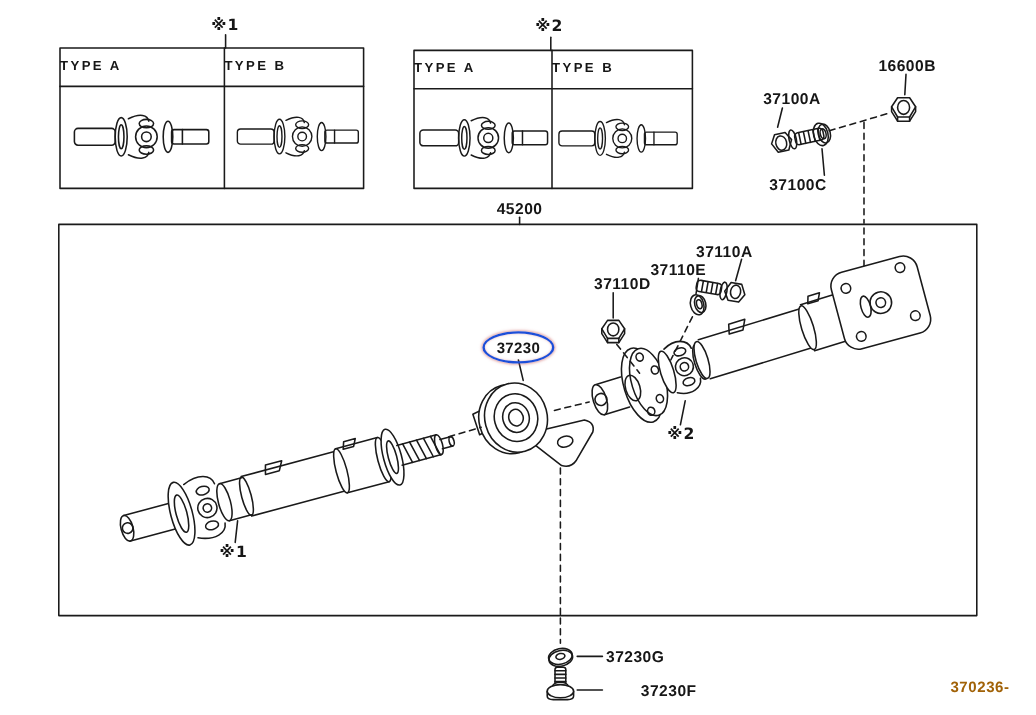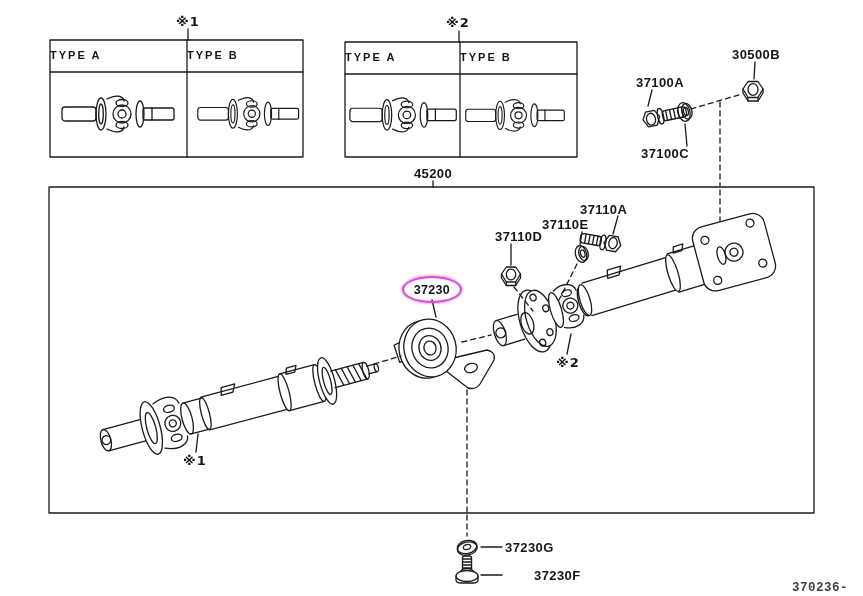--- a/index.html
+++ b/index.html
@@ -6,25 +6,25 @@
   #stage{position:relative;width:863px;height:596px;background:#ffffff;overflow:hidden;
          font-family:"Liberation Sans",sans-serif;}
   svg{position:absolute;left:0;top:0;}
   .lbl{position:absolute;font-weight:bold;font-size:13px;line-height:1;color:#161616;
        letter-spacing:.4px;white-space:nowrap;}
   .hdr{position:absolute;font-weight:bold;font-size:11px;line-height:1;color:#161616;
        letter-spacing:2px;text-align:left;}
   .refmark{position:absolute;font-weight:bold;font-size:13px;line-height:1;color:#161616;
        font-family:"DejaVu Sans",sans-serif;letter-spacing:1px;white-space:nowrap;}
   .red-oval{position:absolute;left:402px;top:276px;width:56px;height:23px;
-       border:2px solid #d946ef;border-radius:50%;display:flex;align-items:center;
+       border:2px solid #1d4ed8;border-radius:50%;display:flex;align-items:center;
        justify-content:center;box-shadow:0 0 2px 1px rgba(205,95,95,.5), inset 0 0 2px 0 rgba(205,95,95,.5);}
   .red-oval .lbl-in{font-weight:bold;font-size:12.5px;color:#161616;letter-spacing:.3px;}
-  .footer{position:absolute;left:792px;top:581px;font-weight:bold;font-size:12.5px;
-       color:#404040;letter-spacing:.5px;font-family:Liberation Mono, monospace;}
+  .footer{position:absolute;left:792px;top:566px;font-weight:bold;font-size:12.5px;
+       color:#a16207;letter-spacing:.5px;}
 </style>
 </head>
 <body>
 
 <div id="stage">
 
 <svg width="863" height="596" viewBox="0 0 863 596" stroke="#1a1a1a" stroke-width="1.3" fill="none" stroke-linecap="round" stroke-linejoin="round">
 
   <defs>
     <g id="ujsym">
@@ -262,21 +262,21 @@
 <div class="refmark" style="left:446px;top:16px;">※2</div>
 
 <div class="hdr" style="left:50px;top:50px;width:137px;">TYPE A</div>
 <div class="hdr" style="left:187px;top:50px;width:116px;">TYPE B</div>
 <div class="hdr" style="left:345px;top:52px;width:115px;">TYPE A</div>
 <div class="hdr" style="left:460px;top:52px;width:117px;">TYPE B</div>
 
 <div class="lbl" style="left:403px;top:167px;width:60px;text-align:center;">45200</div>
 
 <div class="lbl" style="left:636px;top:76px;">37100A</div>
-<div class="lbl" style="left:732px;top:48px;">30500B</div>
+<div class="lbl" style="left:732px;top:48px;">16600B</div>
 <div class="lbl" style="left:641px;top:147px;">37100C</div>
 
 <div class="lbl" style="left:495px;top:230px;">37110D</div>
 <div class="lbl" style="left:542px;top:218px;">37110E</div>
 <div class="lbl" style="left:580px;top:203px;">37110A</div>
 
 <div class="red-oval">
   <span class="lbl-in">37230</span>
 </div>
 

